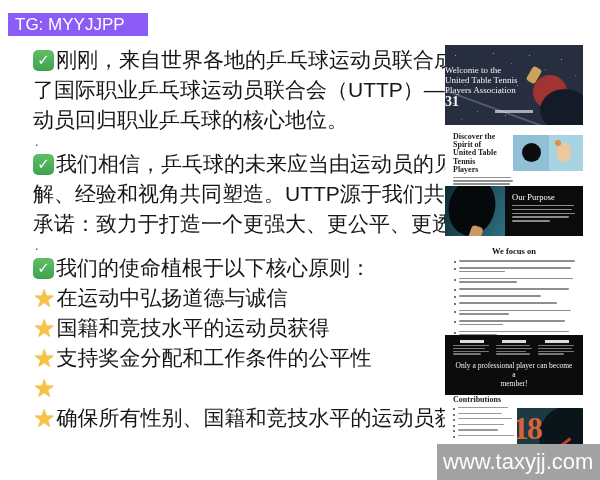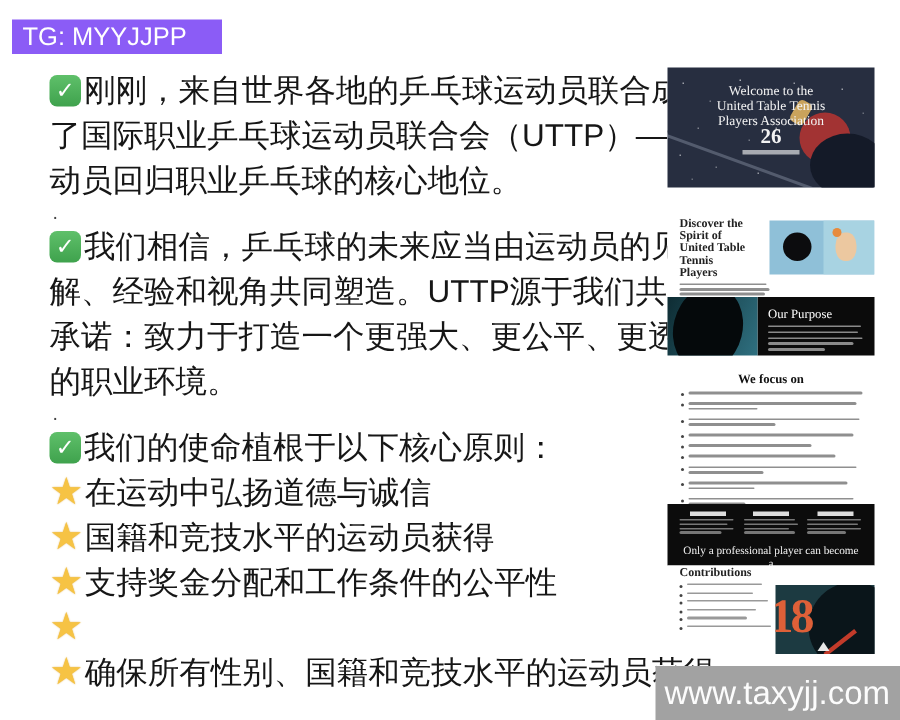--- a/index.html
+++ b/index.html
@@ -38,53 +38,53 @@
       20px 40px 0 rgba(255,255,255,.4), 40px 34px 0 rgba(255,255,255,.3), 8px 58px 0 rgba(255,255,255,.5),
       54px 48px 0 rgba(255,255,255,.35), 72px 40px 0 rgba(255,255,255,.5), 92px 52px 0 rgba(255,255,255,.3),
       118px 46px 0 rgba(255,255,255,.45), 32px 66px 0 rgba(255,255,255,.35), 60px 70px 0 rgba(255,255,255,.5),
       98px 66px 0 rgba(255,255,255,.3), 128px 62px 0 rgba(255,255,255,.45), 16px 74px 0 rgba(255,255,255,.3); }
   .hero-line { position: absolute; left: -15px; top: 60px; width: 115px; height: 1.5px;
     background: rgba(185,195,215,.3); transform: rotate(20deg); }
   .paddle-red { position: absolute; left: 88px; top: 30px; width: 34px; height: 34px; border-radius: 50%; background: #a23333; }
   .paddle-gold { position: absolute; left: 84px; top: 22px; width: 10px; height: 16px; border-radius: 3px;
     background: #caa35c; transform: rotate(30deg); }
   .paddle-dark { position: absolute; left: 95px; top: 44px; width: 50px; height: 42px; border-radius: 50%; background: #141a28; }
-  .hero-text { position: relative; z-index: 2; text-align: center; padding-top: 10px;
+  .hero-text { position: relative; z-index: 2; text-align: left; padding-top: 20px;
     font-family: "Liberation Serif", "DejaVu Serif", serif; font-size: 9px; line-height: 10px; }
   .hero-num { font-size: 14px; font-weight: bold; margin-top: 2px; }
   .hero-caption { width: 38px; height: 2.5px; background: rgba(255,255,255,.6); margin: 3px auto 0; }
 
-  .discover { position: relative; height: 57px; background: #fff; padding: 4px 0 0 8px; margin-top: 16px; overflow: hidden; }
+  .discover { position: relative; height: 57px; background: #fff; padding: 4px 0 0 8px; margin-top: 4px; overflow: hidden; }
   .d-heading { font-family: "Liberation Serif", "DejaVu Serif", serif; font-weight: bold;
     font-size: 8px; line-height: 8.2px; color: #222; width: 62px; }
   .d-body { margin-top: 3px; width: 60px; }
   .d-body .skel-line { height: 1.4px; margin-bottom: 1.8px; background: #8f8f8f; }
   .d-photo { position: absolute; right: 0; top: 6px; width: 70px; height: 36px; background: #8fc0d8; overflow: hidden; }
   .d-photo-right { position: absolute; right: 0; top: 0; width: 34px; height: 36px; background: #a8d3e2; }
   .d-ball-black { position: absolute; left: 9px; top: 8px; width: 19px; height: 19px; border-radius: 50%; background: #0c0c0e; }
   .d-hand { position: absolute; right: 12px; top: 8px; width: 14px; height: 19px; border-radius: 45%; background: #ecc8a0; }
   .d-ball-orange { position: absolute; right: 22px; top: 5px; width: 6px; height: 6px; border-radius: 50%; background: #e78a3c; }
 
-  .purpose { display: flex; height: 39px; }
+  .purpose { display: flex; height: 50px; }
   .p-photo { position: relative; width: 60px; background: linear-gradient(115deg,#0e2c33,#2f7080); overflow: hidden; }
   .p-blade { position: absolute; left: 4px; top: -8px; width: 46px; height: 58px; border-radius: 50%;
     background: #05090b; transform: rotate(14deg); }
   .p-handle { position: absolute; left: 24px; top: 40px; width: 12px; height: 20px; border-radius: 4px;
     background: #c79b63; transform: rotate(18deg); }
   .p-right { flex: 1; background: #0b0b0b; padding: 6px 7px 0; color: #fff; }
   .p-heading { font-family: "Liberation Serif", "DejaVu Serif", serif; font-size: 8.5px; margin-bottom: 3px; }
   .p-right .skel-line { background: #8a8a8a; height: 1.4px; margin-bottom: 2.4px; }
 
   .focus { background: #fff; padding-top: 6px; height: 95px; margin-top: 4px; overflow: hidden; }
   .f-heading { text-align: center; font-family: "Liberation Serif", "DejaVu Serif", serif; font-weight: bold;
     font-size: 8.5px; color: #111; margin-bottom: 4px; }
   .f-list { padding: 0 9px; }
   .f-list .skel-line { background: #8f8f8f; height: 1.5px; margin-bottom: 2px; }
 
-  .members { background: #0c0c0c; height: 41px; padding: 5px 8px 0; color: #eee; }
+  .members { background: #0c0c0c; height: 60px; padding: 5px 8px 0; color: #eee; }
   .m-cols { display: flex; justify-content: space-between; }
   .m-col { width: 37px; }
   .m-head { height: 2.6px; background: #ddd; width: 24px; margin: 0 auto 2.5px; }
   .m-col .skel-line { background: #777; height: 1.2px; margin-bottom: 1.6px; }
   .m-quote { text-align: center; font-family: "Liberation Serif", "DejaVu Serif", serif;
     font-size: 7.5px; line-height: 9px; margin-top: 5px; color: #f0f0f0; }
 
   .contrib { position: relative; background: #fff; height: 59px; padding: 0 0 0 8px; }
   .c-heading { font-family: "Liberation Serif", "DejaVu Serif", serif; font-weight: bold;
     font-size: 8px; color: #222; margin-bottom: 3px; }
@@ -126,23 +126,20 @@
           <span>✓</span>
         </span>
       <span>我们相信，乒乓球的未来应当由运动员的见</span>
     </div>
     <div class="line">
         <span>解、经验和视角共同塑造。UTTP源于我们共同的</span>
       </div>
     <div class="line">
         <span>承诺：致力于打造一个更强大、更公平、更透明</span>
       </div>
-    <div class="line">
-        <span>的职业环境。</span>
-      </div>
     <div class="sep">.</div>
     <div class="line">
       <span class="check">
           <span>✓</span>
         </span>
       <span>我们的使命植根于以下核心原则：</span>
     </div>
     <div class="line">
       <span class="star">★</span>
       <span>在运动中弘扬道德与诚信</span>
@@ -169,21 +166,21 @@
     <div class="hero">
       <div class="hero-dots"></div>
       <div class="hero-line"></div>
       <div class="paddle-gold"></div>
       <div class="paddle-red"></div>
       <div class="paddle-dark"></div>
       <div class="hero-text">
         <div>Welcome to the</div>
         <div>United Table Tennis</div>
         <div>Players Association</div>
-        <div class="hero-num">26</div>
+        <div class="hero-num">31</div>
         <div class="hero-caption"></div>
       </div>
     </div>
 
     <div class="discover">
       <div class="d-heading">
         <div>Discover the</div>
         <div>Spirit of</div>
         <div>United Table</div>
         <div>Tennis</div>

